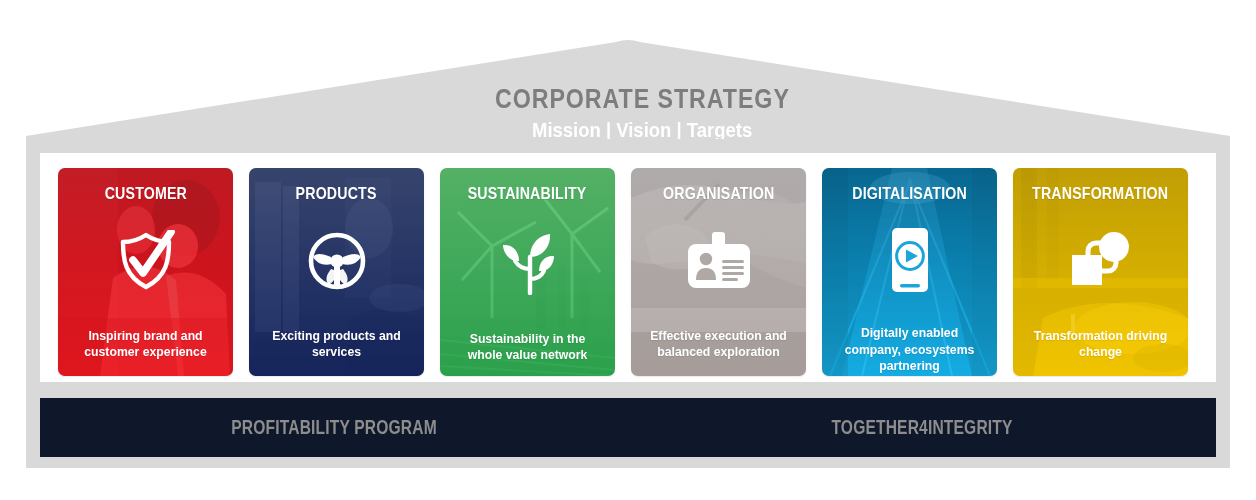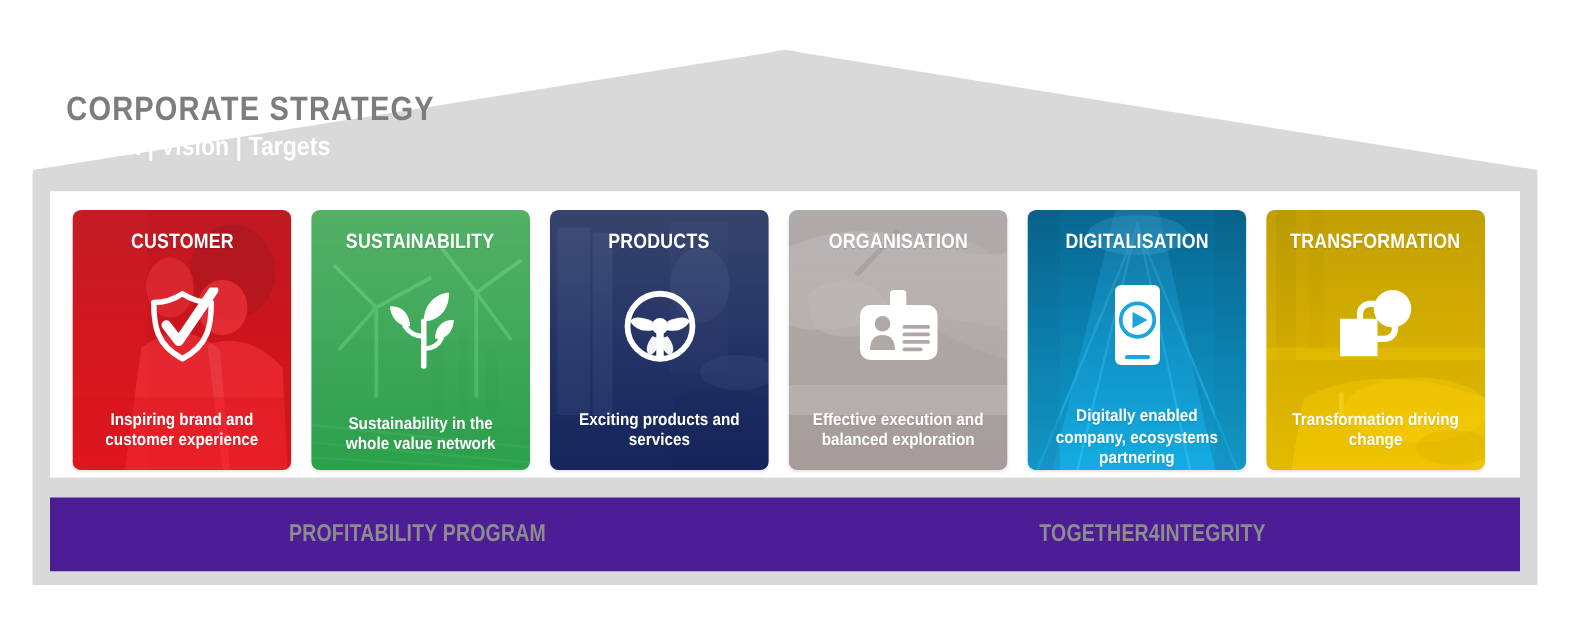--- a/index.html
+++ b/index.html
@@ -40,41 +40,41 @@
     left:40px; top:153px;
     width:1176px; height:229px;
     background:#ffffff;
   }
 
   
   #program-panel {
     position:absolute;
     left:40px; top:398px;
     width:1176px; height:59px;
-    background:#4c1d95;
+    background:#0f172a;
     display:flex;
     align-items:center;
   }
   .program-cell {
     flex:1 1 0;
     text-align:center;
     color:#8d8d8d;
     font-size:19.5px;
     font-weight:bold;
     letter-spacing:0.2px;
     transform:scaleX(0.80);
     white-space:nowrap;
   }
 
   
   #roof-text {
     position:absolute;
-    left:0; top:72px;
+    left:0; top:84px;
     width:1256px;
-    text-align:left;
+    text-align:center;
     pointer-events:none;
     padding-left:29px;
   }
   #roof-title {
     color:#7d7d7d;
     font-size:27px;
     font-weight:bold;
     letter-spacing:1.1px;
     transform:scaleX(0.86);
     display:inline-block;
@@ -193,20 +193,51 @@
       </div>
       <div class="card-inner">
         <div class="card-title">CUSTOMER</div>
         <div class="card-icon">
           <svg width="58" height="62" viewBox="0 0 58 62" aria-hidden="true">
             <path d="M29 5 C20 11 11 12 6 12 C6 30 8 46 29 57 C50 46 52 30 52 12 C47 12 38 11 29 5 Z" fill="none" stroke="#ffffff" stroke-width="4.4" stroke-linejoin="round"></path>
             <path d="M16 30 L26 43 L54 2" fill="none" stroke="#ffffff" stroke-width="7.6" stroke-linecap="round" stroke-linejoin="round"></path>
           </svg>
         </div>
         <div class="card-caption">Inspiring brand and customer experience</div>
+      </div>
+    </div>
+
+    <div class="card">
+      <div class="card-bg" style="background:linear-gradient(180deg,#44527a 0%,#2b3a6b 50%,#17265c 100%);"></div>
+      <div class="card-photo">
+        <svg width="175" height="208" viewBox="0 0 175 208" preserveAspectRatio="none" aria-hidden="true">
+          <rect width="175" height="208" fill="#1a2550"></rect>
+          <rect x="6" y="14" width="26" height="150" fill="#5a6a96" opacity="0.45"></rect>
+          <rect x="34" y="18" width="16" height="146" fill="#8292bd" opacity="0.30"></rect>
+          <rect x="96" y="10" width="46" height="120" fill="#26365f" opacity="0.7"></rect>
+          <ellipse cx="120" cy="60" rx="24" ry="30" fill="#4a5c8c" opacity="0.55"></ellipse>
+          <path d="M100 150 Q136 132 175 152 L175 208 L96 208 Z" fill="#0f1a3f" opacity="0.65"></path>
+          <ellipse cx="150" cy="130" rx="30" ry="14" fill="#7d8dbb" opacity="0.28"></ellipse>
+          <rect x="0" y="170" width="175" height="38" fill="#101c44" opacity="0.5"></rect>
+        </svg>
+      </div>
+      <div class="card-inner">
+        <div class="card-title">PRODUCTS</div>
+        <div class="card-icon">
+          <svg width="60" height="60" viewBox="0 0 60 60" aria-hidden="true">
+            <circle cx="30" cy="30" r="26" fill="none" stroke="#ffffff" stroke-width="4.6"></circle>
+            <circle cx="30" cy="30" r="6.6" fill="#ffffff"></circle>
+            <path d="M30 37 L30 55" stroke="#ffffff" stroke-width="6" stroke-linecap="round"></path>
+            <path d="M24 26 Q10 20 6 26 Q12 36 25 33 Z" fill="#ffffff"></path>
+            <path d="M36 26 Q50 20 54 26 Q48 36 35 33 Z" fill="#ffffff"></path>
+            <path d="M24 38 Q16 48 22 54 Q30 48 30 40 Z" fill="#ffffff" opacity="0.95"></path>
+            <path d="M36 38 Q44 48 38 54 Q30 48 30 40 Z" fill="#ffffff" opacity="0.95"></path>
+          </svg>
+        </div>
+        <div class="card-caption">Exciting products and services</div>
       </div>
     </div>
 
     <div class="card">
       <div class="card-bg" style="background:linear-gradient(180deg,#62bf74 0%,#45b061 55%,#2fa44f 100%);"></div>
       <div class="card-photo">
         <svg width="175" height="208" viewBox="0 0 175 208" preserveAspectRatio="none" aria-hidden="true">
           <rect width="175" height="208" fill="#2e8f4c"></rect>
           <g stroke="#eaf6ec" stroke-width="3" opacity="0.5" fill="none">
             <path d="M52 78 L52 150"></path>
@@ -239,51 +270,20 @@
             <path d="M30 26 C30 12 40 4 50 3 C51 15 43 26 30 26 Z" fill="#ffffff"></path>
             <path d="M15 30 C8 28 3 21 3 14 C12 13 19 20 19 30 Z" fill="#ffffff"></path>
             <path d="M44 40 C50 38 54 32 54 25 C45 24 39 31 39 40 Z" fill="#ffffff"></path>
           </svg>
         </div>
         <div class="card-caption cap-3">Sustainability in the whole value network</div>
       </div>
     </div>
 
     <div class="card">
-      <div class="card-bg" style="background:linear-gradient(180deg,#44527a 0%,#2b3a6b 50%,#17265c 100%);"></div>
-      <div class="card-photo">
-        <svg width="175" height="208" viewBox="0 0 175 208" preserveAspectRatio="none" aria-hidden="true">
-          <rect width="175" height="208" fill="#1a2550"></rect>
-          <rect x="6" y="14" width="26" height="150" fill="#5a6a96" opacity="0.45"></rect>
-          <rect x="34" y="18" width="16" height="146" fill="#8292bd" opacity="0.30"></rect>
-          <rect x="96" y="10" width="46" height="120" fill="#26365f" opacity="0.7"></rect>
-          <ellipse cx="120" cy="60" rx="24" ry="30" fill="#4a5c8c" opacity="0.55"></ellipse>
-          <path d="M100 150 Q136 132 175 152 L175 208 L96 208 Z" fill="#0f1a3f" opacity="0.65"></path>
-          <ellipse cx="150" cy="130" rx="30" ry="14" fill="#7d8dbb" opacity="0.28"></ellipse>
-          <rect x="0" y="170" width="175" height="38" fill="#101c44" opacity="0.5"></rect>
-        </svg>
-      </div>
-      <div class="card-inner">
-        <div class="card-title">PRODUCTS</div>
-        <div class="card-icon">
-          <svg width="60" height="60" viewBox="0 0 60 60" aria-hidden="true">
-            <circle cx="30" cy="30" r="26" fill="none" stroke="#ffffff" stroke-width="4.6"></circle>
-            <circle cx="30" cy="30" r="6.6" fill="#ffffff"></circle>
-            <path d="M30 37 L30 55" stroke="#ffffff" stroke-width="6" stroke-linecap="round"></path>
-            <path d="M24 26 Q10 20 6 26 Q12 36 25 33 Z" fill="#ffffff"></path>
-            <path d="M36 26 Q50 20 54 26 Q48 36 35 33 Z" fill="#ffffff"></path>
-            <path d="M24 38 Q16 48 22 54 Q30 48 30 40 Z" fill="#ffffff" opacity="0.95"></path>
-            <path d="M36 38 Q44 48 38 54 Q30 48 30 40 Z" fill="#ffffff" opacity="0.95"></path>
-          </svg>
-        </div>
-        <div class="card-caption">Exciting products and services</div>
-      </div>
-    </div>
-
-    <div class="card">
       <div class="card-bg" style="background:linear-gradient(180deg,#b6b1b1 0%,#b0a9a7 55%,#aaa19e 100%);"></div>
       <div class="card-photo">
         <svg width="175" height="208" viewBox="0 0 175 208" preserveAspectRatio="none" aria-hidden="true">
           <rect width="175" height="208" fill="#a59c99"></rect>
           <path d="M0 30 Q50 6 110 26 Q150 40 175 34 L175 96 Q120 80 60 92 Q20 100 0 92 Z" fill="#d8d2cf" opacity="0.6"></path>
           <path d="M96 36 Q120 14 146 26 Q168 36 175 60 L175 120 Q130 106 100 84 Z" fill="#c4bcb8" opacity="0.55"></path>
           <path d="M54 52 L88 16" stroke="#6d6663" stroke-width="4" opacity="0.6"></path>
           <path d="M14 68 Q44 46 70 64 Q86 76 74 96 Q44 108 20 94 Z" fill="#ddd7d4" opacity="0.5"></path>
           <rect x="0" y="140" width="175" height="24" fill="#efebe8" opacity="0.5"></rect>
           <rect x="0" y="164" width="175" height="44" fill="#8e8682" opacity="0.45"></rect>

